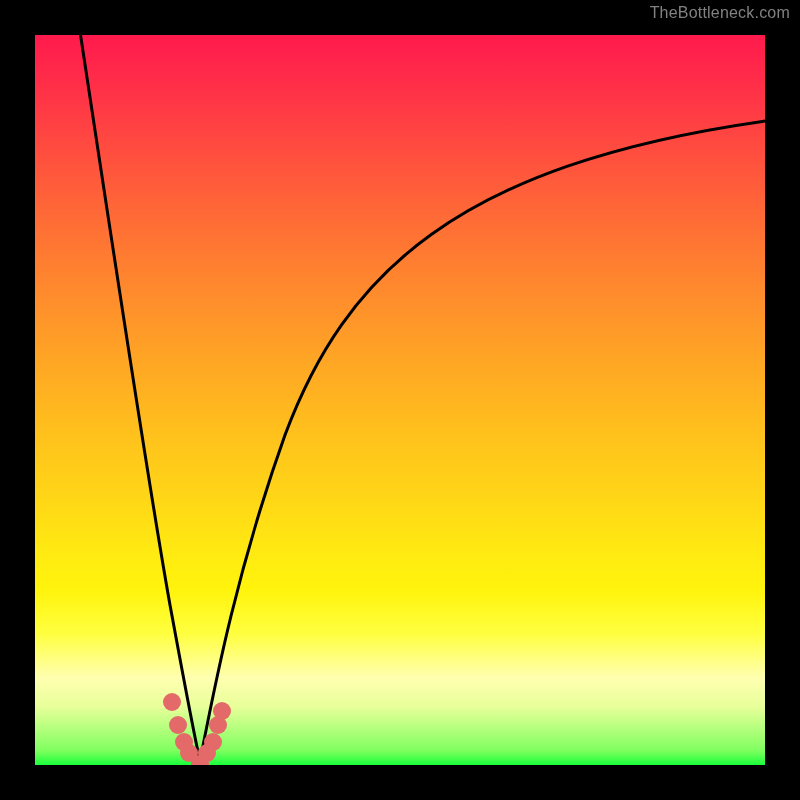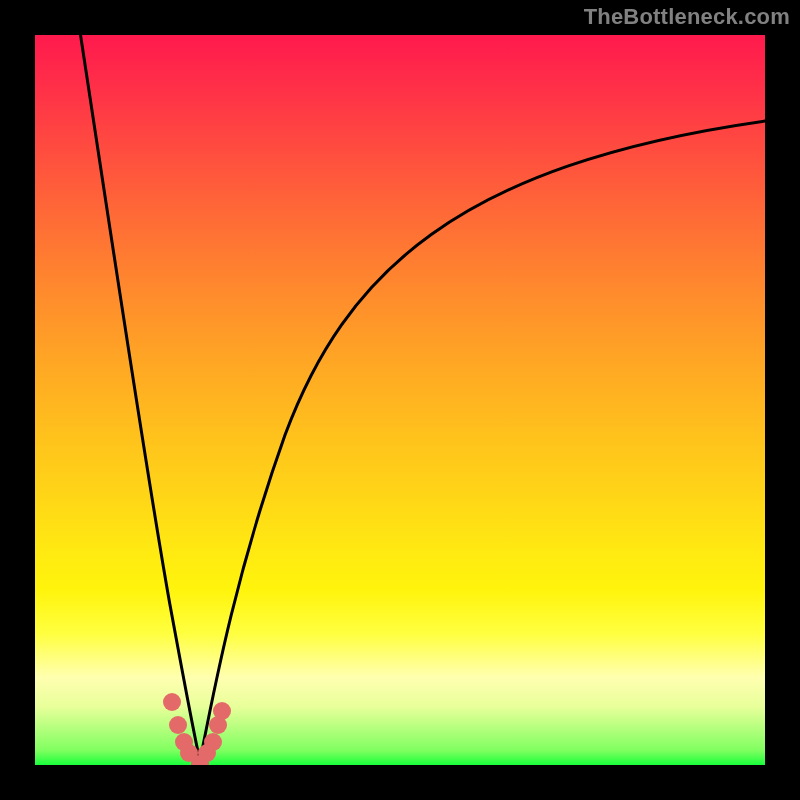--- a/index.html
+++ b/index.html
@@ -50,22 +50,22 @@
   }
   .curves {
     position: absolute;
     inset: 0;
   }
   .watermark {
     position: absolute;
     top: 4px;
     right: 10px;
     font-family: Arial, Helvetica, sans-serif;
-    font-size: 22px;
-    font-weight: 700;
+    font-size: 16px;
+    font-weight: 400;
     color: #818181;
     letter-spacing: 0.2px;
   }
 </style>
 </head>
 <body>
 
 <div class="frame">
   <div class="watermark">TheBottleneck.com</div>
 

